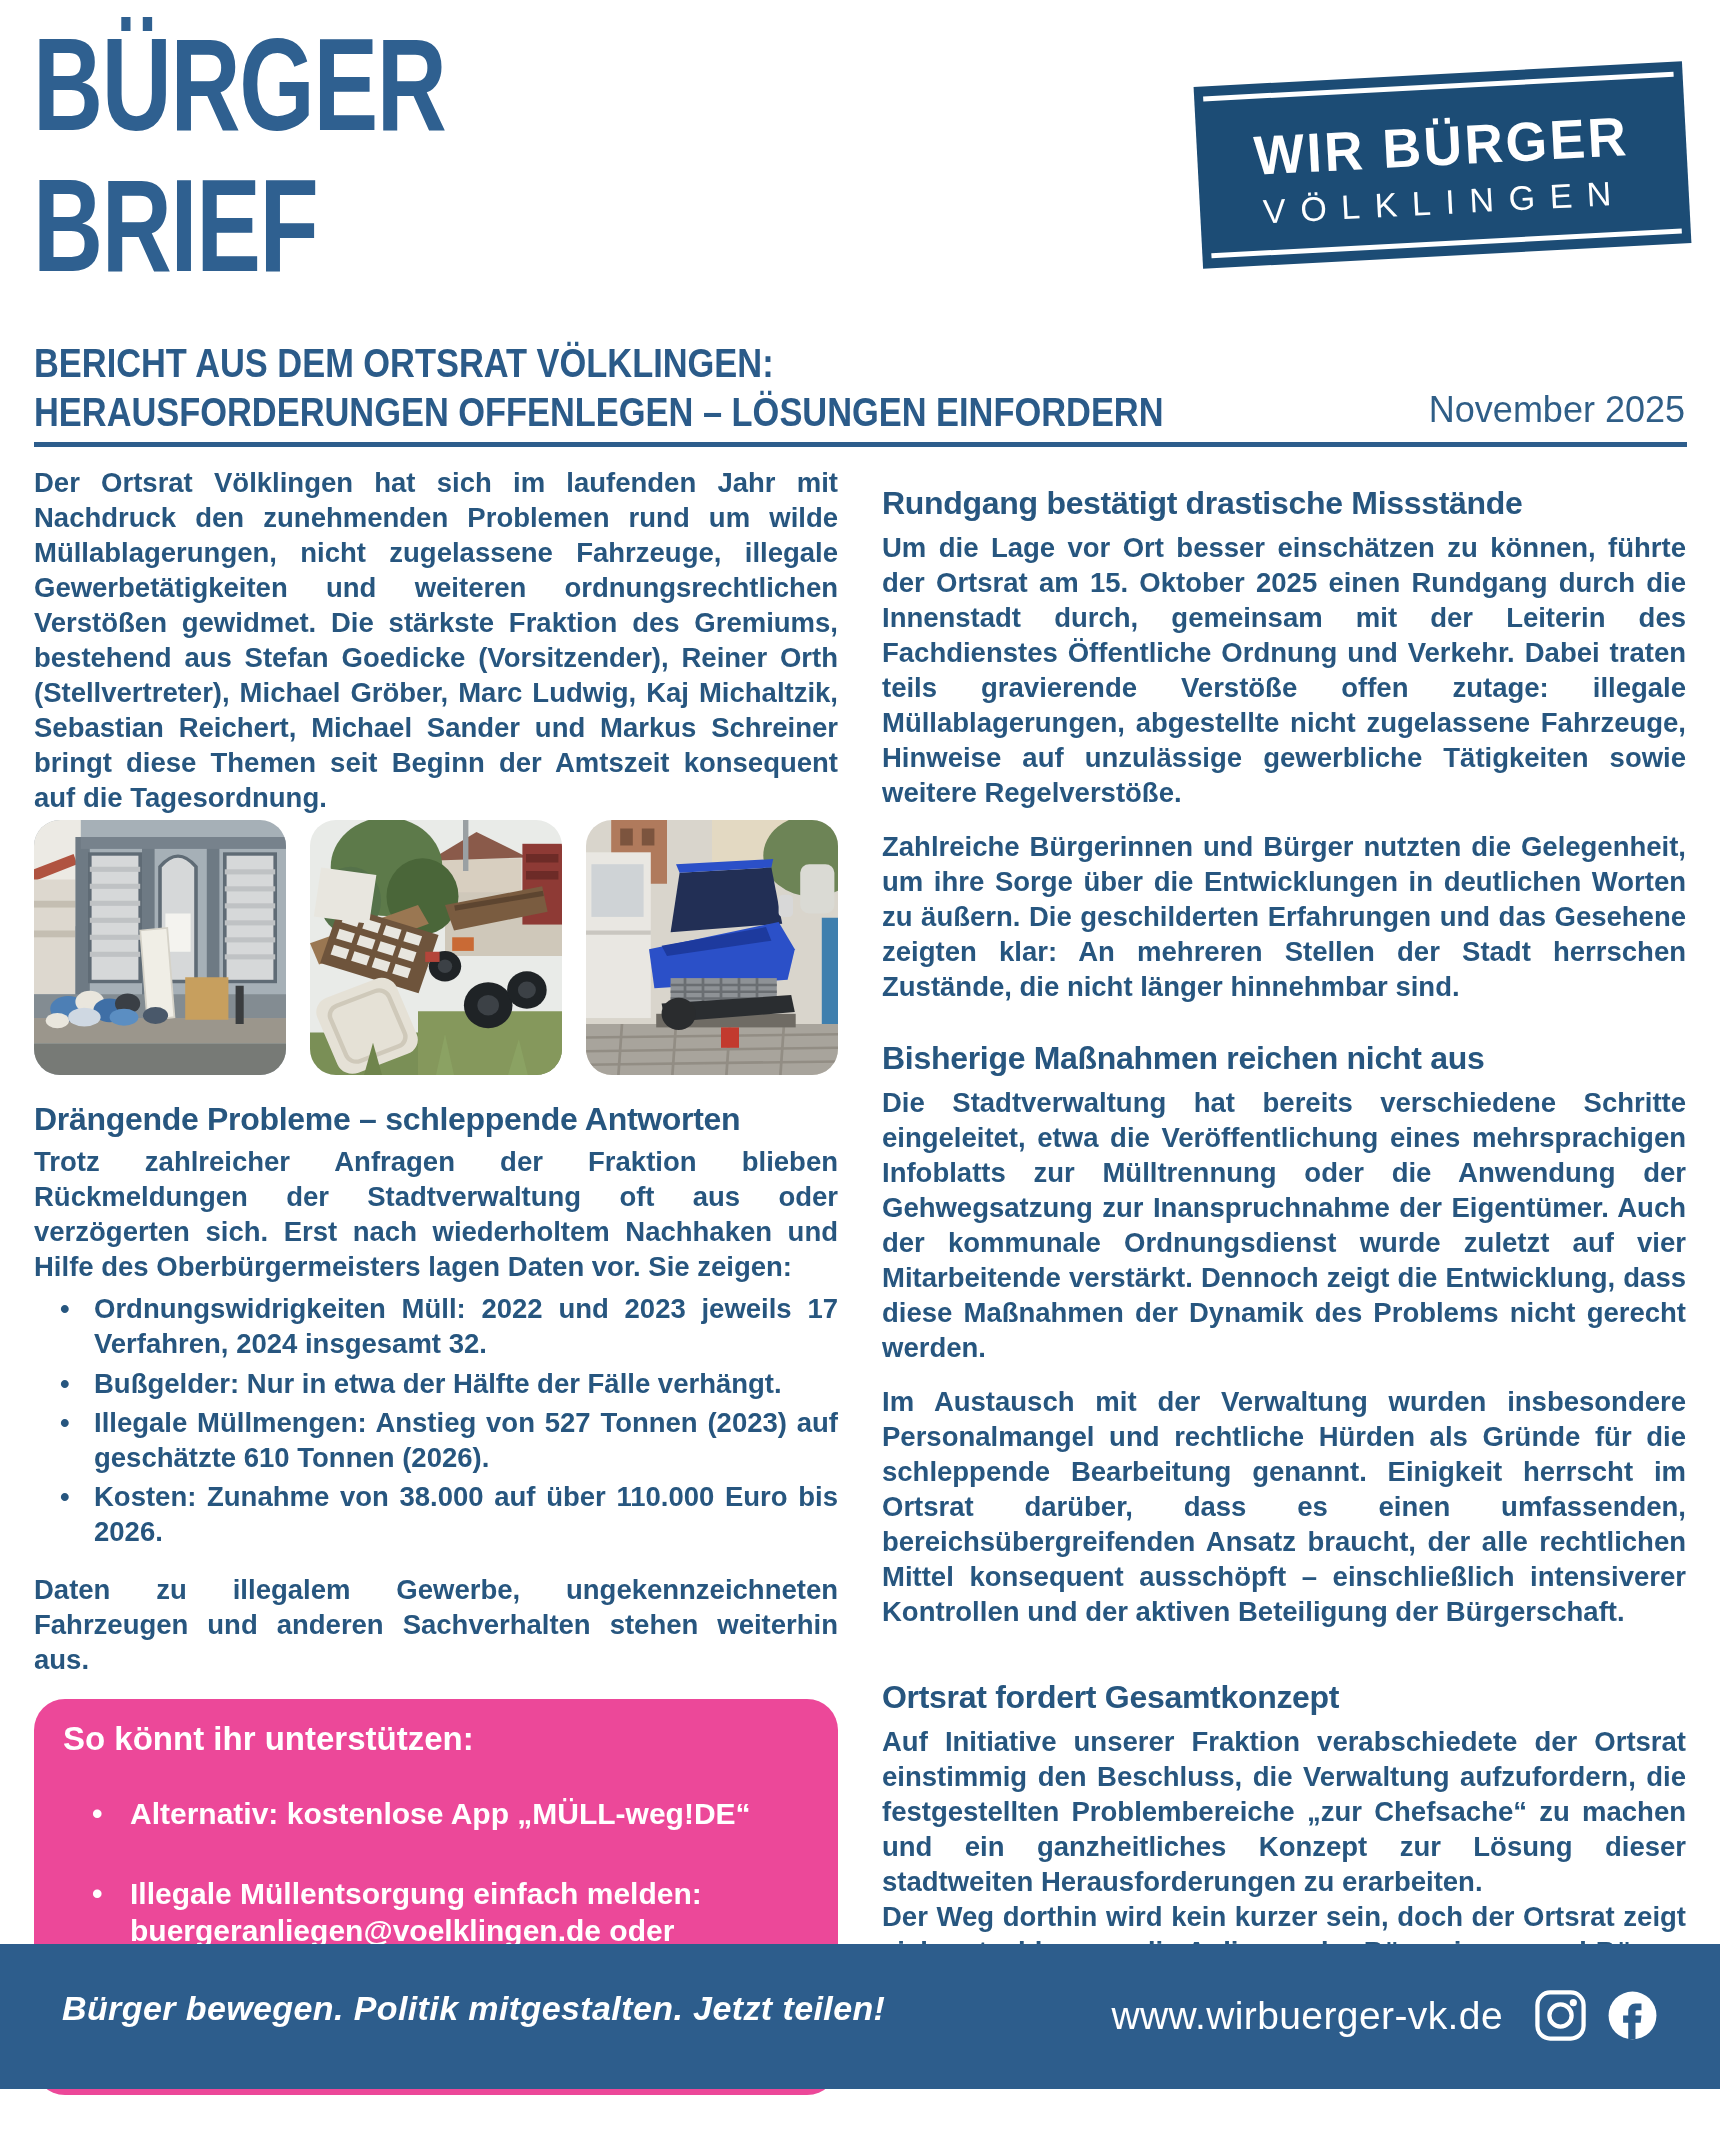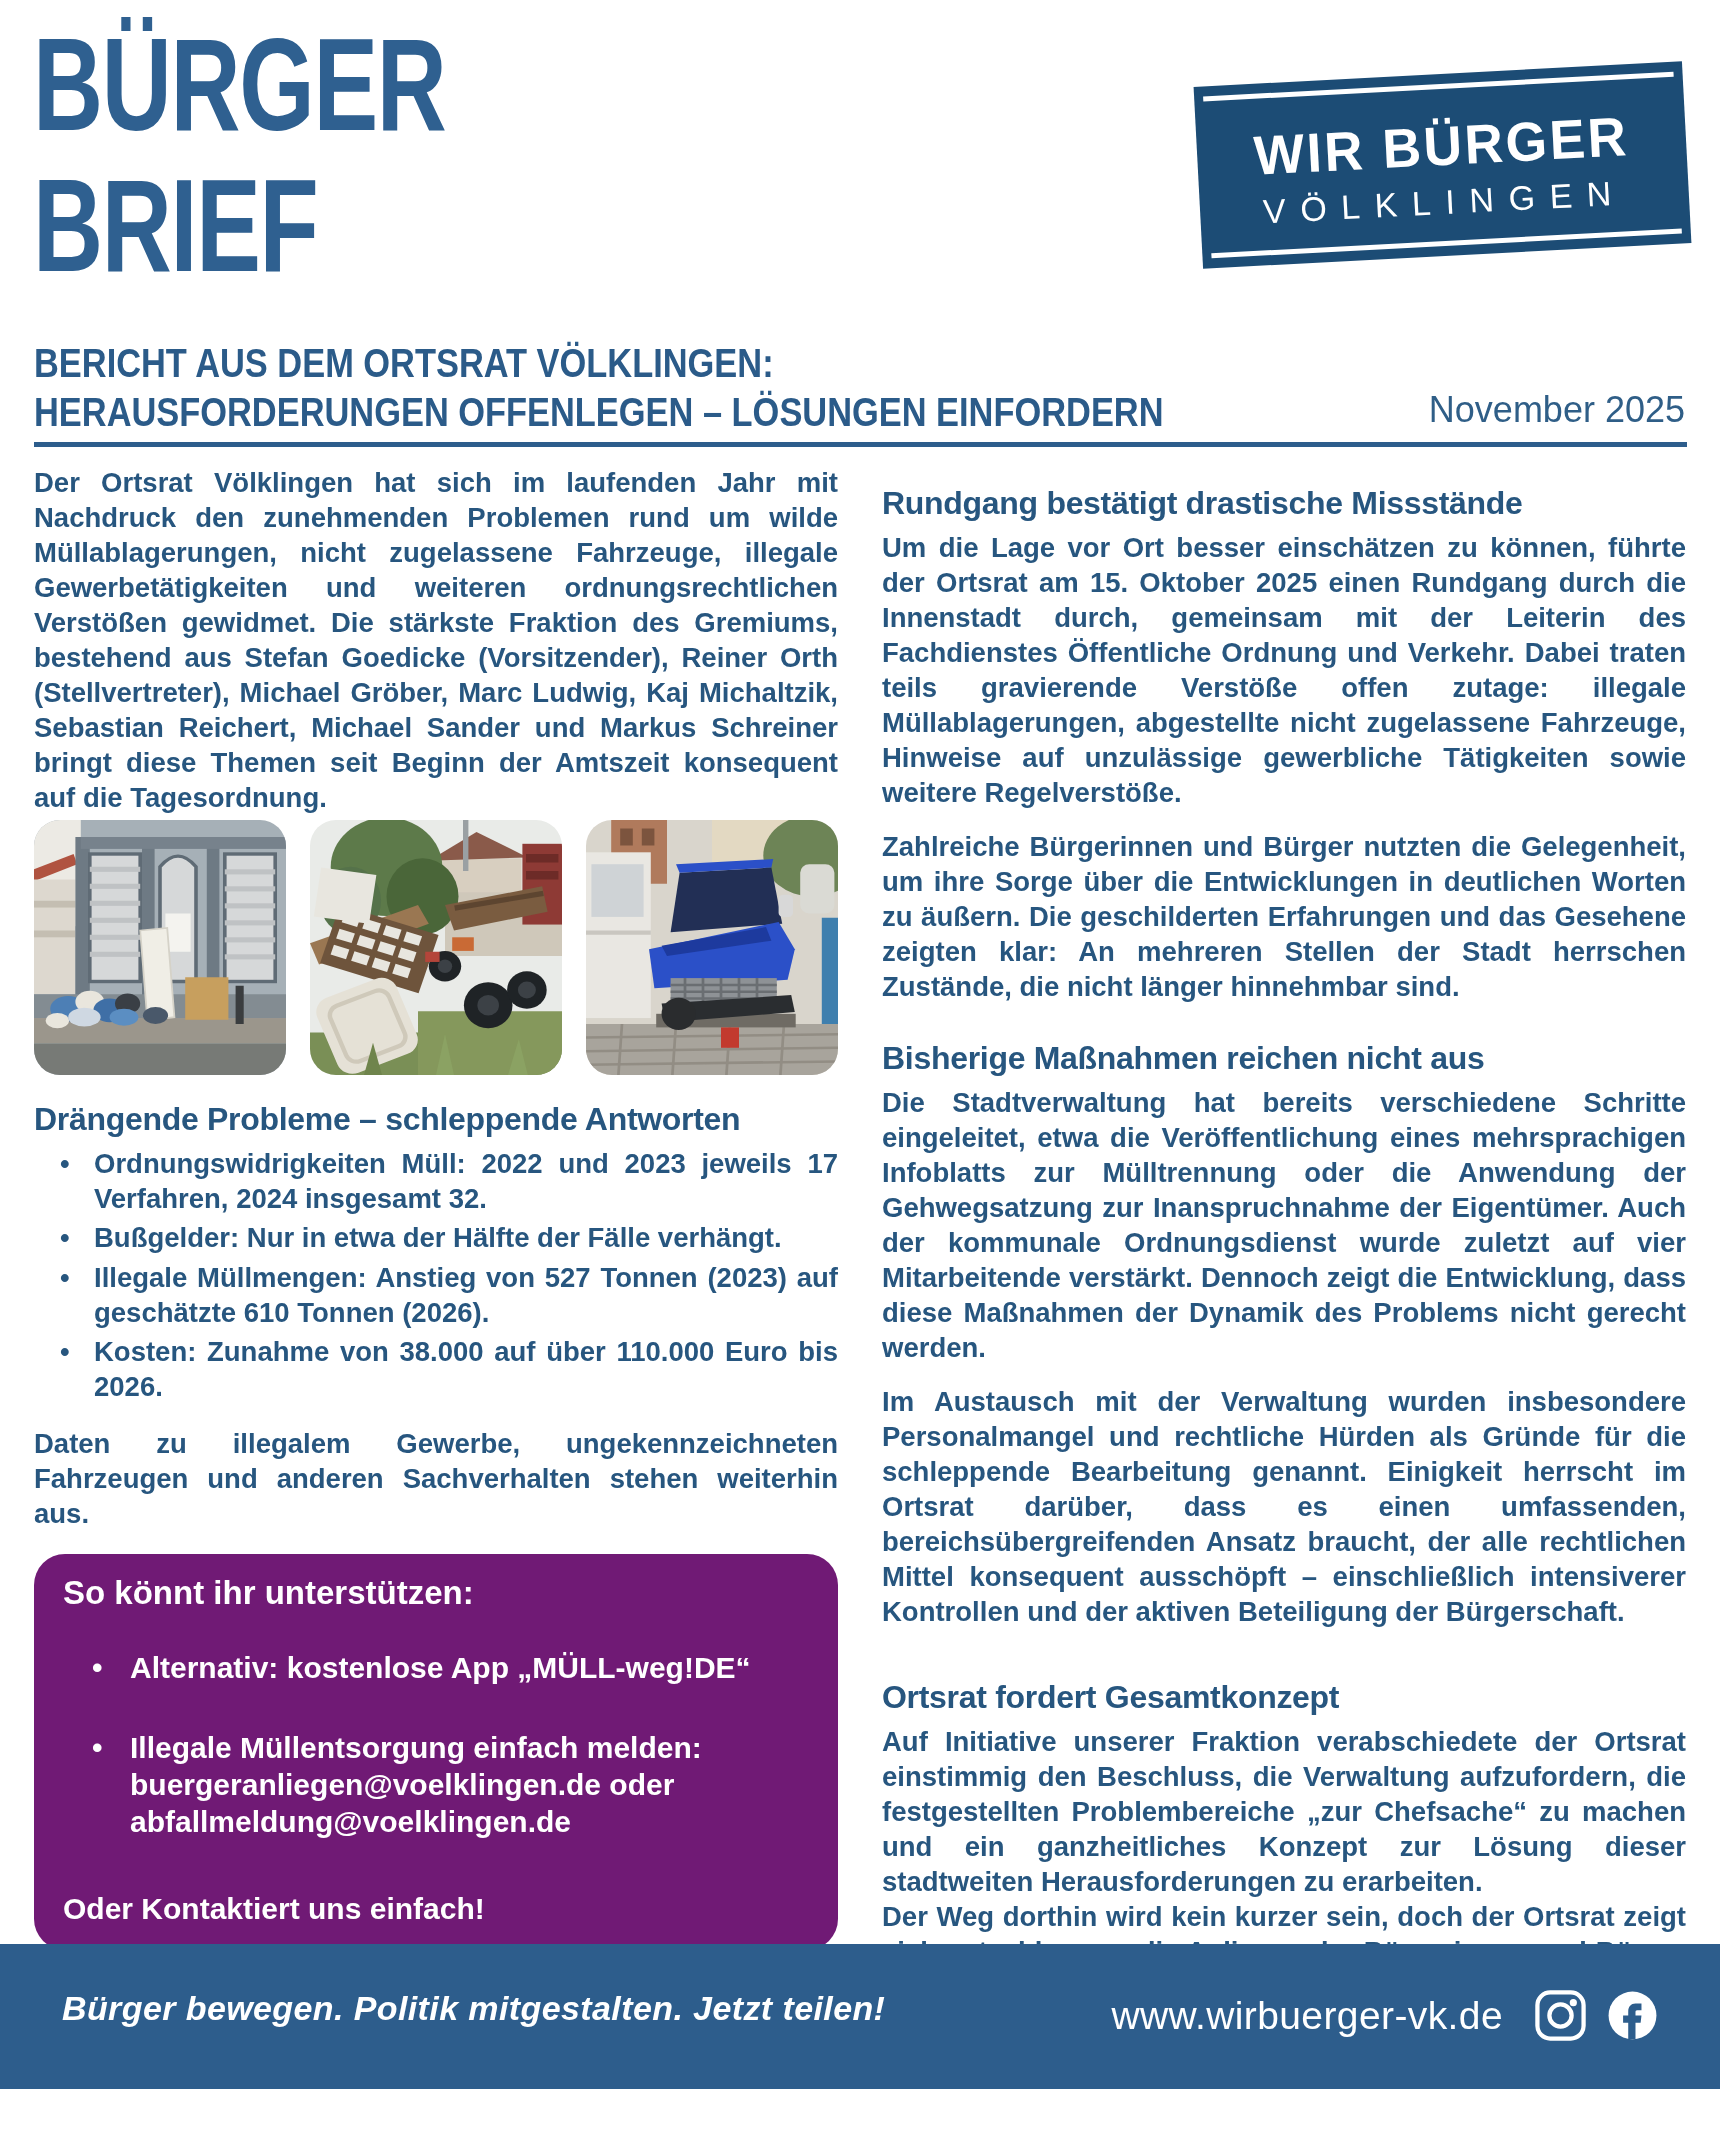--- a/index.html
+++ b/index.html
@@ -44,21 +44,21 @@
   .photo { width:252px; height:255px; border-radius:26px; overflow:hidden; flex:0 0 auto; }
   .photo svg { display:block; width:100%; height:100%; }
 
   .col-left h2.problems-h { margin-top:24px; }
   .col-left p.problems-intro { margin-top:5.2px; }
   ul.plain { list-style:none; margin-top:6.9px; }
   ul.plain li { position:relative; padding-left:60px; text-align:justify; margin-bottom:4.3px; }
   ul.plain li::before { content:"•"; position:absolute; left:26px; top:0; }
   .outro { margin-top:22.4px; text-align:justify; }
 
-  .support-box { margin-top:22.4px; background:#701a75; border-radius:31px;
+  .support-box { margin-top:22.4px; background:#ec4899; border-radius:31px;
                  padding:20.6px 29px 22.4px 29px; color:#fff; font-size:30px;
                  font-weight:700; line-height:37px; min-height:344px; }
   .support-box h3 { font-size:33px; font-weight:800; }
   .support-box ul { list-style:none; margin-top:38px; }
   .support-box ul li { position:relative; padding-left:67px; white-space:pre-line;
                        margin-bottom:43px; }
   .support-box ul li::before { content:"•"; position:absolute; left:29px; top:0; }
   .support-box .note { margin-top:50px; }
 
   .col-right section.sec1 { margin-bottom:34px; }
@@ -247,20 +247,21 @@
           </g>
           <polygon points="84,216 228,206 232,226 88,238" fill="#2a2d30"></polygon>
           <circle cx="103" cy="228" r="19" fill="#2a2c2e"></circle>
           <rect x="150" y="244" width="20" height="24" fill="#c23a2e"></rect>
           <rect x="214" y="88" width="16" height="26" rx="5" fill="#d8d8d8"></rect>
         </svg>
       </div>
     </div>
 
     <h2 class="problems-h">Drängende Probleme – schleppende Antworten</h2>
+    <p class="just problems-intro">Trotz zahlreicher Anfragen der Fraktion blieben Rückmeldungen der Stadtverwaltung oft aus oder verzögerten sich. Erst nach wiederholtem Nachhaken und Hilfe des Oberbürgermeisters lagen Daten vor. Sie zeigen:</p>
     <ul class="plain">
       <li>Ordnungswidrigkeiten Müll: 2022 und 2023 jeweils 17 Verfahren, 2024 insgesamt 32.</li>
       <li>Bußgelder: Nur in etwa der Hälfte der Fälle verhängt.</li>
       <li>Illegale Müllmengen: Anstieg von 527 Tonnen (2023) auf geschätzte 610 Tonnen (2026).</li>
       <li>Kosten: Zunahme von 38.000 auf über 110.000 Euro bis 2026.</li>
     </ul>
     <p class="outro">Daten zu illegalem Gewerbe, ungekennzeichneten Fahrzeugen und anderen Sachverhalten stehen weiterhin aus.</p>
 
     <div class="support-box">
       <h3>So könnt ihr unterstützen:</h3>

